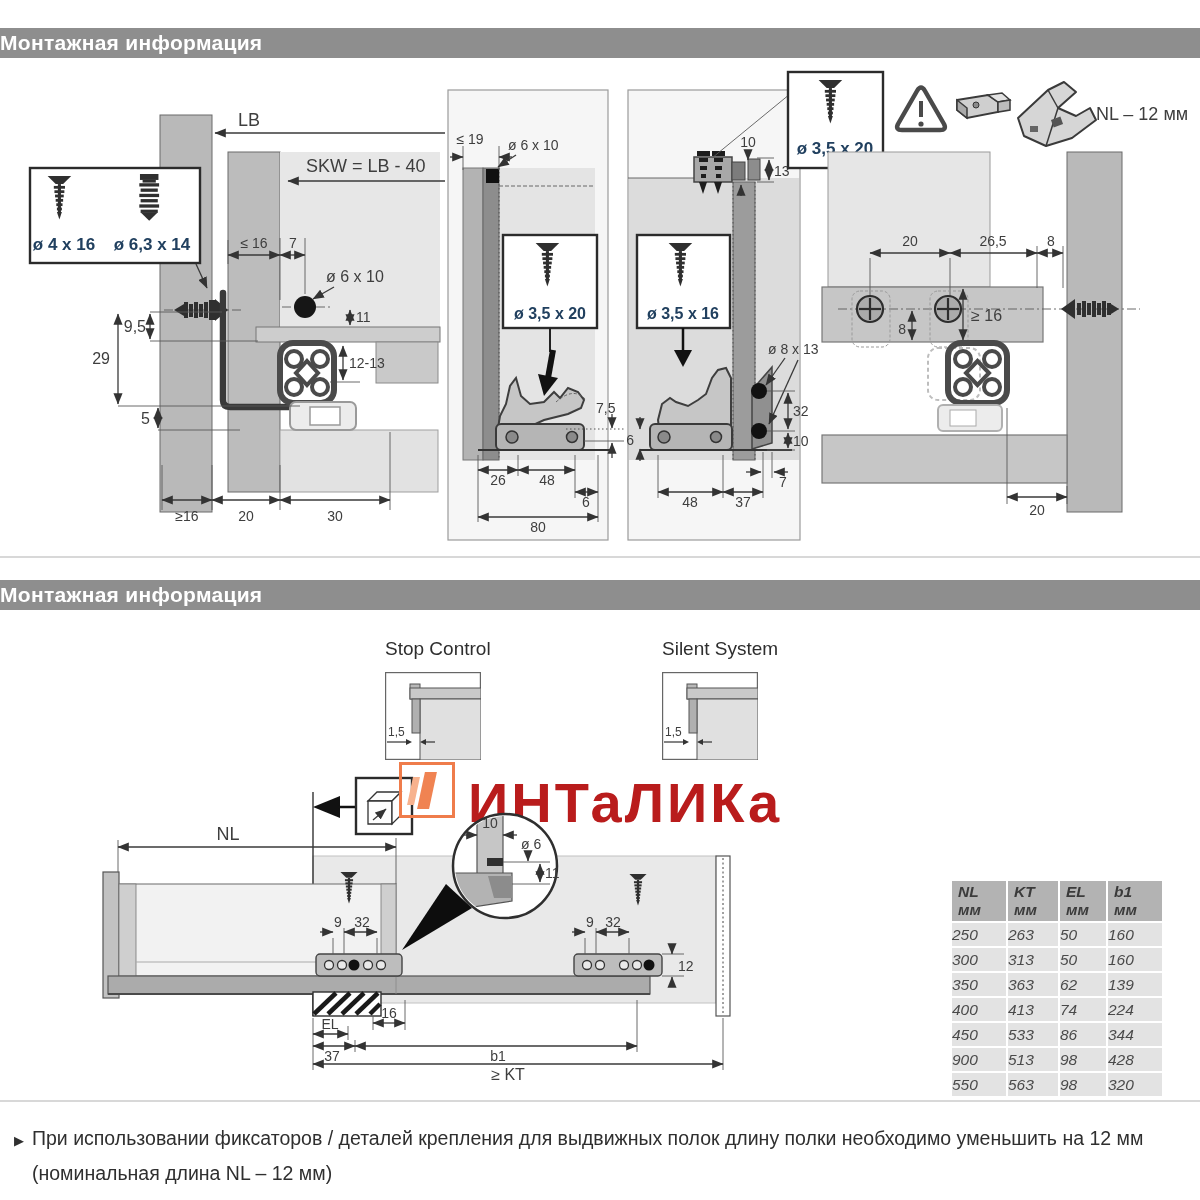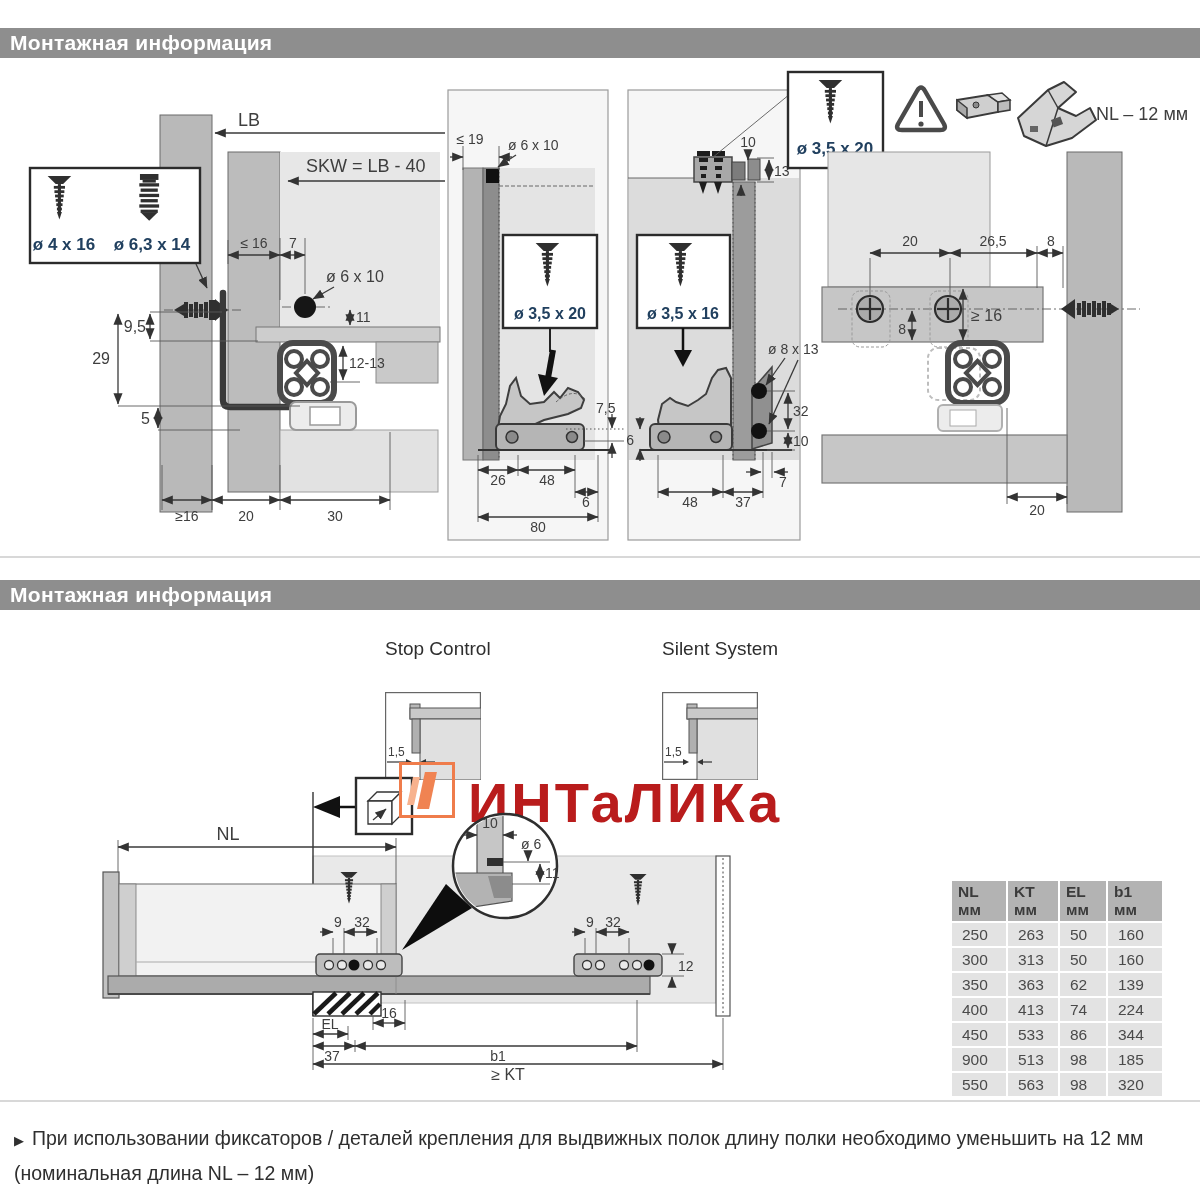--- a/index.html
+++ b/index.html
@@ -1,49 +1,49 @@
 <!DOCTYPE html>
 <html><head>
 <meta charset="utf-8">
 <style>
   html,body{margin:0;padding:0;background:#fff;}
   .page{position:relative;width:1200px;height:1200px;background:#fff;overflow:hidden;
         font-family:"Liberation Sans",sans-serif;}
   .bar{position:absolute;left:0;width:1200px;height:30px;background:#8e8e8e;color:#fff;
-       font-size:21px;font-weight:600;display:flex;align-items:center;padding-left:10px;
+       font-size:21px;font-weight:600;display:flex;align-items:center;
        box-sizing:border-box;letter-spacing:.3px;}
   .bar1{top:28px;} .bar2{top:580px;}
   .divider{position:absolute;left:0;width:1200px;height:2px;background:#d8d8d8;}
   svg text{font-family:"Liberation Sans",sans-serif;font-size:16px;fill:#3e3e3e;}
   svg text.b18{font-size:18px;}
   svg text.sm{font-size:14px;}
   svg text.scr{font-size:17px;font-weight:bold;fill:#21405f;}
   .d {stroke:#3a3a3a;stroke-width:1.3;fill:none;marker-start:url(#ar);marker-end:url(#ar);}
   .ds{stroke:#3a3a3a;stroke-width:1.3;fill:none;marker-start:url(#ar);}
   .de{stroke:#3a3a3a;stroke-width:1.3;fill:none;marker-end:url(#ar);}
   .x {stroke:#5a5a5a;stroke-width:.9;fill:none;}
   .xd{stroke:#5a5a5a;stroke-width:.9;fill:none;stroke-dasharray:9,3,2,3;}
   .dot{stroke:#555;stroke-width:1;fill:none;stroke-dasharray:1.5,2.5;}
   .wbox{fill:#fff;stroke:#2b2b2b;stroke-width:2.4;}
   .o{stroke:#4a4a4a;fill:none;}
   .feature{position:absolute;top:638px;}
-  .feature-label{font-size:19px;color:#2e2e2e;height:18px;margin-bottom:36px;white-space:nowrap;}
+  .feature-label{font-size:19px;color:#2e2e2e;height:18px;margin-bottom:16px;white-space:nowrap;}
   .wm-text{position:absolute;left:468px;top:770px;font-size:56px;font-weight:bold;color:#b91c1c;
            letter-spacing:3px;}
   .logo{position:absolute;left:399px;top:762px;width:50px;height:50px;border:3px solid #ef7c4b;}
   .logo .bar-a{position:absolute;left:19px;top:7px;width:12px;height:37px;background:#f08352;transform:skewX(-12deg);}
   .logo .bar-b{position:absolute;left:8px;top:12px;width:7px;height:28px;background:#f7b28e;transform:skewX(-12deg);}
   table.spec{position:absolute;left:950px;top:879px;border-collapse:separate;border-spacing:2px;
-             background:#fff;font-size:15.5px;color:#4a4a4a;table-layout:fixed;}
+             background:#fff;font-size:15.5px;color:#4a4a4a;table-layout:fixed;font-style:italic;}
   table.spec th{background:#b3b3b3;color:#3b3b3b;font-weight:600;text-align:left;padding:2px 6px;height:20px;}
-  table.spec td{background:#e3e3e3;padding:2px 10px;height:19px;}
+  table.spec td{background:#e3e3e3;padding:2px 0;height:19px;}
   .note{position:absolute;left:14px;top:1122px;font-size:19.5px;color:#2f2f2f;line-height:32px;}
   .note .row{display:flex;}
   .note .b{width:18px;font-size:13px;padding-top:3px;}
-  .note .l2{}
+  .note .l2{margin-left:18px;}
 </style>
 </head>
 <body>
 
 <div class="page">
 
   <div class="bar bar1">
     <span>Монтажная информация</span>
   </div>
 
@@ -630,21 +630,21 @@
         <tr>
           <td>450</td>
           <td>533</td>
           <td>86</td>
           <td>344</td>
         </tr>
         <tr>
           <td>900</td>
           <td>513</td>
           <td>98</td>
-          <td>185</td>
+          <td>428</td>
         </tr>
         <tr>
           <td>550</td>
           <td>563</td>
           <td>98</td>
           <td>320</td>
         </tr>
       </tbody>
   </table>
 

